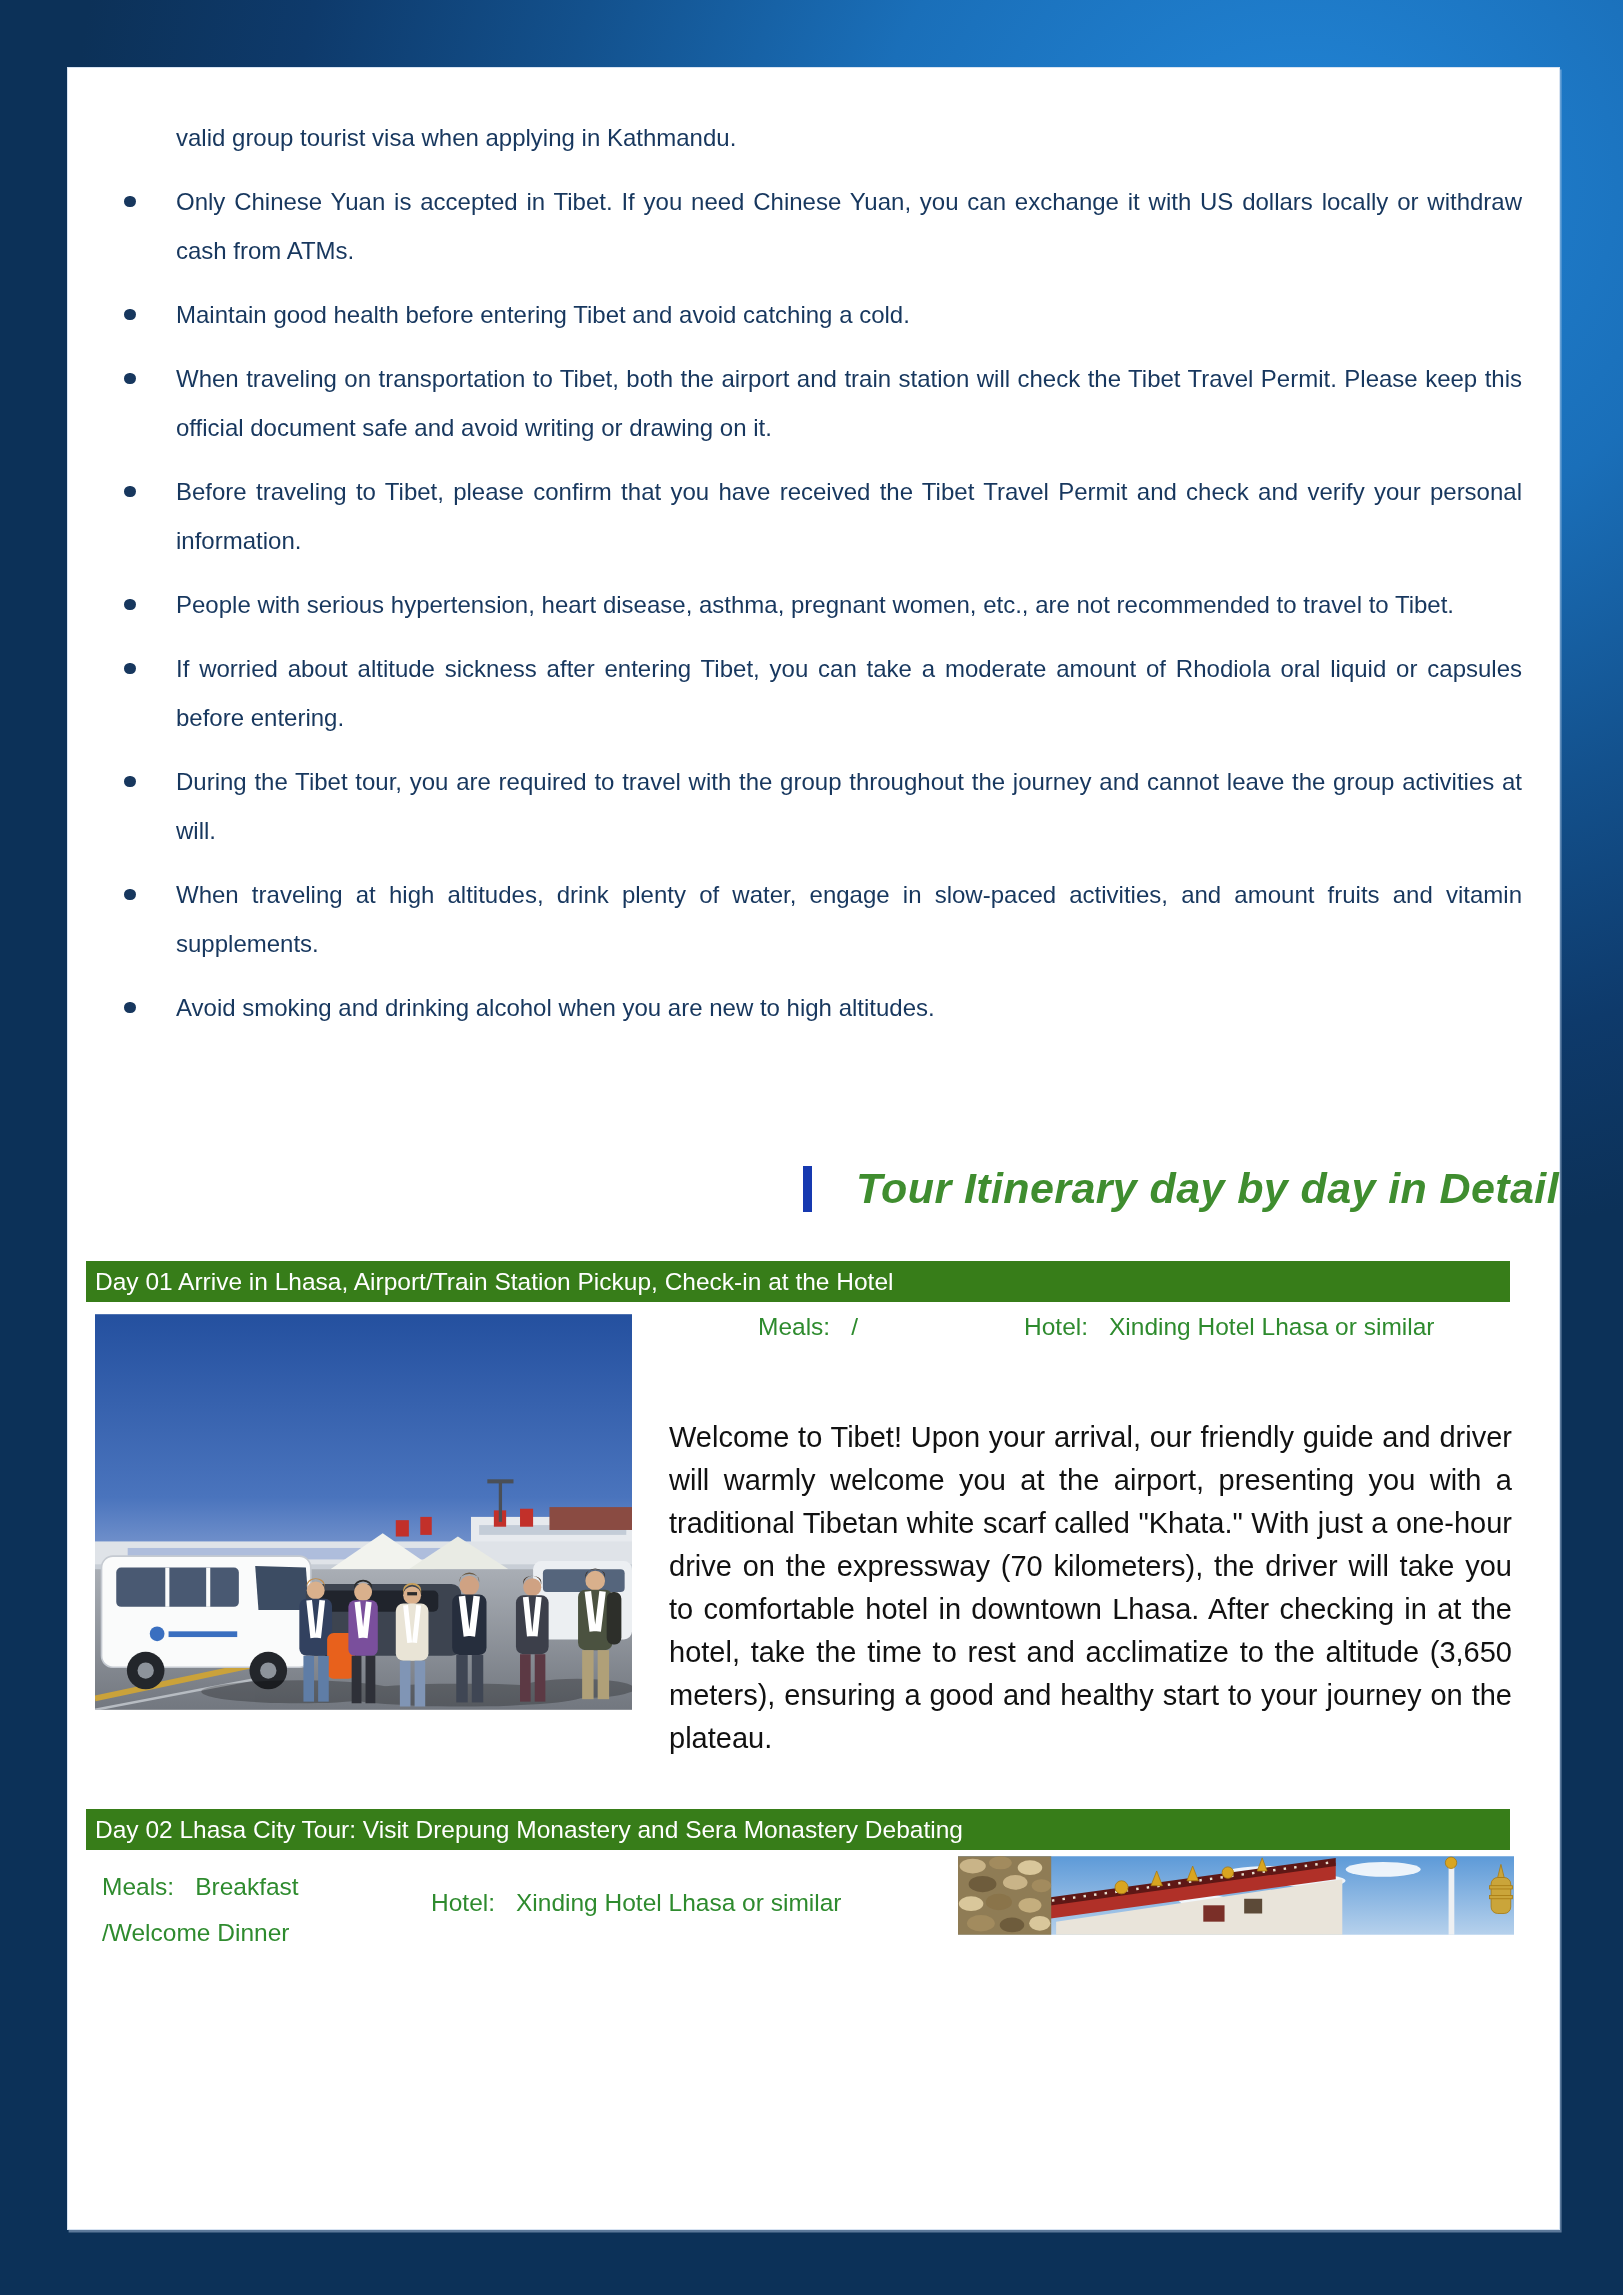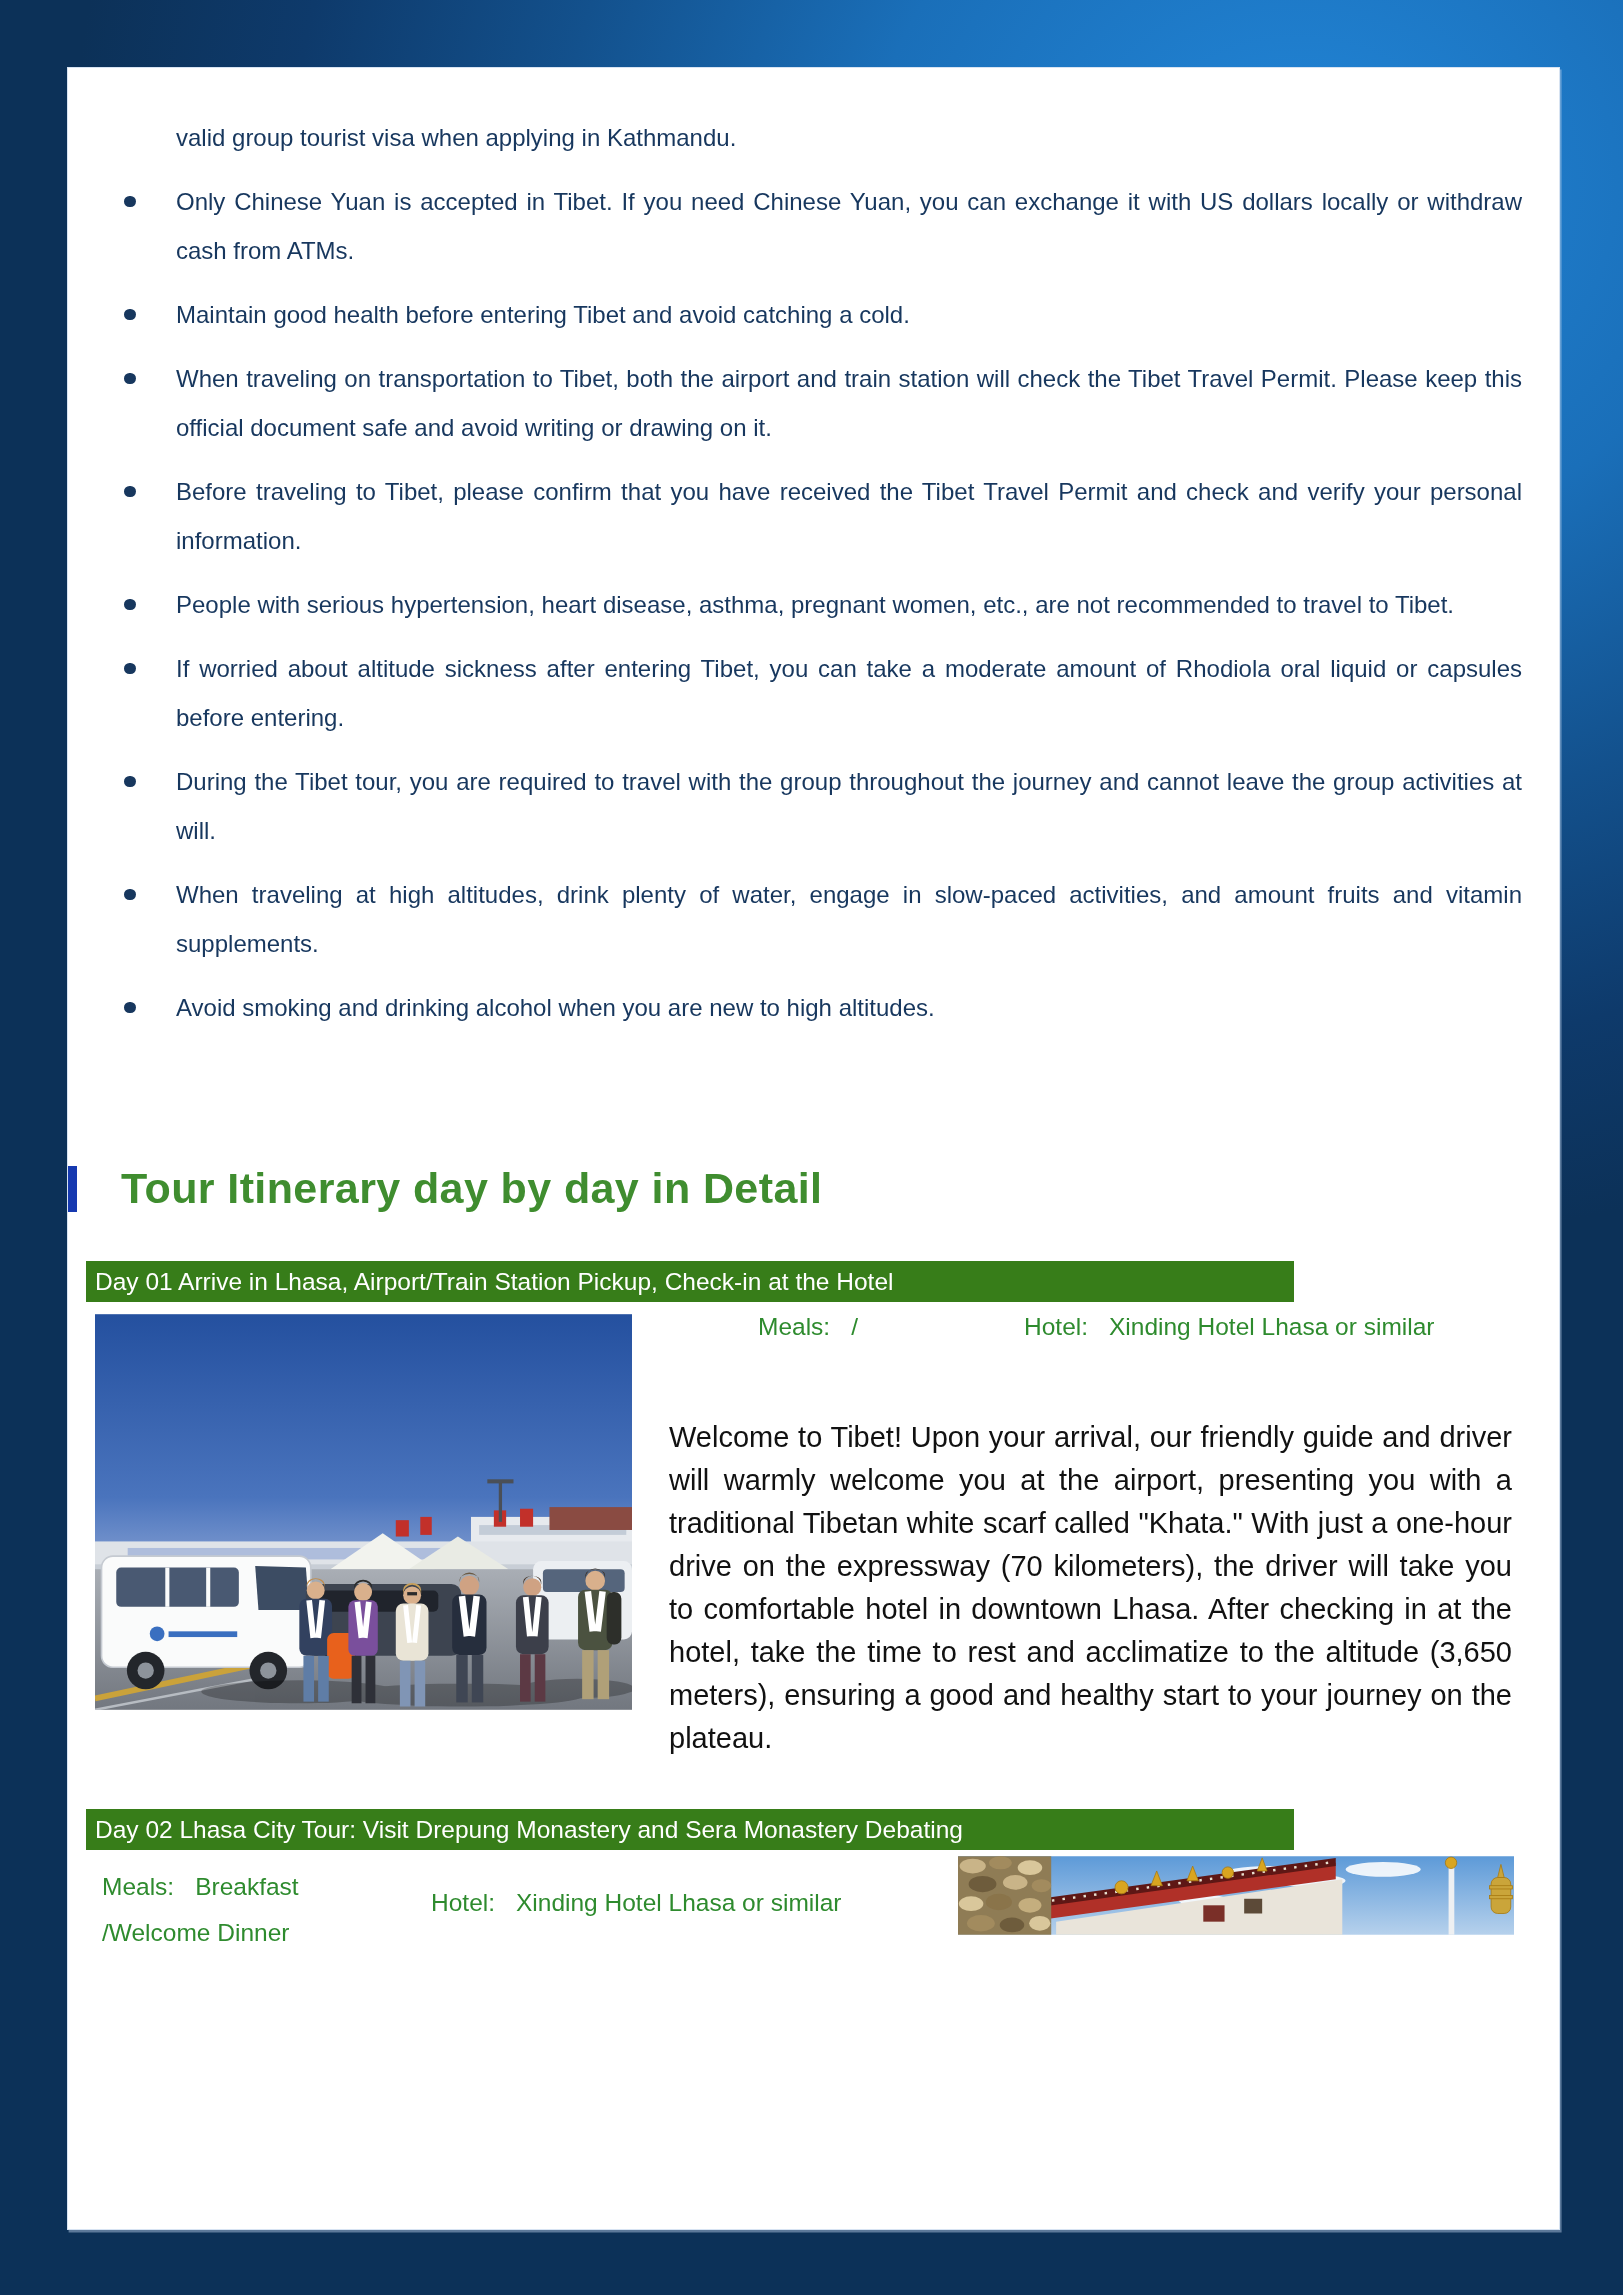--- a/index.html
+++ b/index.html
@@ -7,25 +7,25 @@
   .page{position:relative;width:1623px;height:2295px;overflow:hidden;
         background:radial-gradient(1227px 1063px at 80% 8%, #2286d8 0%, #1a6fb9 35%, #13518d 60%, #0e3a6b 82%, #0c3158 100%);}
   .card{position:absolute;left:67px;top:67px;width:1493px;height:2163px;background:#ffffff;
         border:0.8px solid #d7e3f2;box-sizing:border-box;box-shadow:1.6px 2.5px 0 rgba(190,210,235,.45);}
   
   .bullet-list{position:absolute;left:93px;top:29.5px;width:1376px;margin:0;padding:0;list-style:none;}
   .bullet-list li{position:relative;margin:15px;padding:0;font-size:24px;line-height:49px;color:#17375e;text-align:justify;}
   .bullet-list li::before{content:"";position:absolute;left:-52px;top:19px;width:11.5px;height:11.5px;border-radius:50%;background:#17375e;}
   .bullet-list li.continuation::before{display:none;}
   
-  .heading{position:absolute;left:0;top:1096px;width:100%;text-align:left;white-space:nowrap;}
+  .heading{position:absolute;left:0;top:1096px;width:100%;text-align:right;white-space:nowrap;font-style:italic;}
   .heading-bar{display:inline-block;width:9px;height:46px;background:#1639b0;vertical-align:middle;margin-right:44px;}
   .heading-text{display:inline-block;vertical-align:middle;font-size:43px;font-weight:bold;color:#3f8d2f;letter-spacing:0.4px;}
   
-  .day-bar{position:absolute;left:18px;width:1208px;height:41px;background:#377d19;box-sizing:border-box;
+  .day-bar{position:absolute;left:18px;width:1424px;height:41px;background:#377d19;box-sizing:border-box;
            color:#ffffff;font-size:24.5px;line-height:41px;padding-left:9px;white-space:nowrap;overflow:hidden;}
   .day1-bar{top:1193px;}
   .day2-bar{top:1741px;}
   
   .day1-photo{position:absolute;left:27px;top:1246px;width:537px;height:396px;}
   .green-info{font-size:24.5px;color:#2e8b2e;white-space:nowrap;}
   .day1-meals{position:absolute;left:690px;top:1245px;}
   .day1-hotel{position:absolute;left:956px;top:1245px;}
   .info-value{margin-left:21px;}
   .day1-desc{position:absolute;left:601px;top:1348px;width:843px;font-size:29px;line-height:43px;color:#111111;text-align:justify;}

